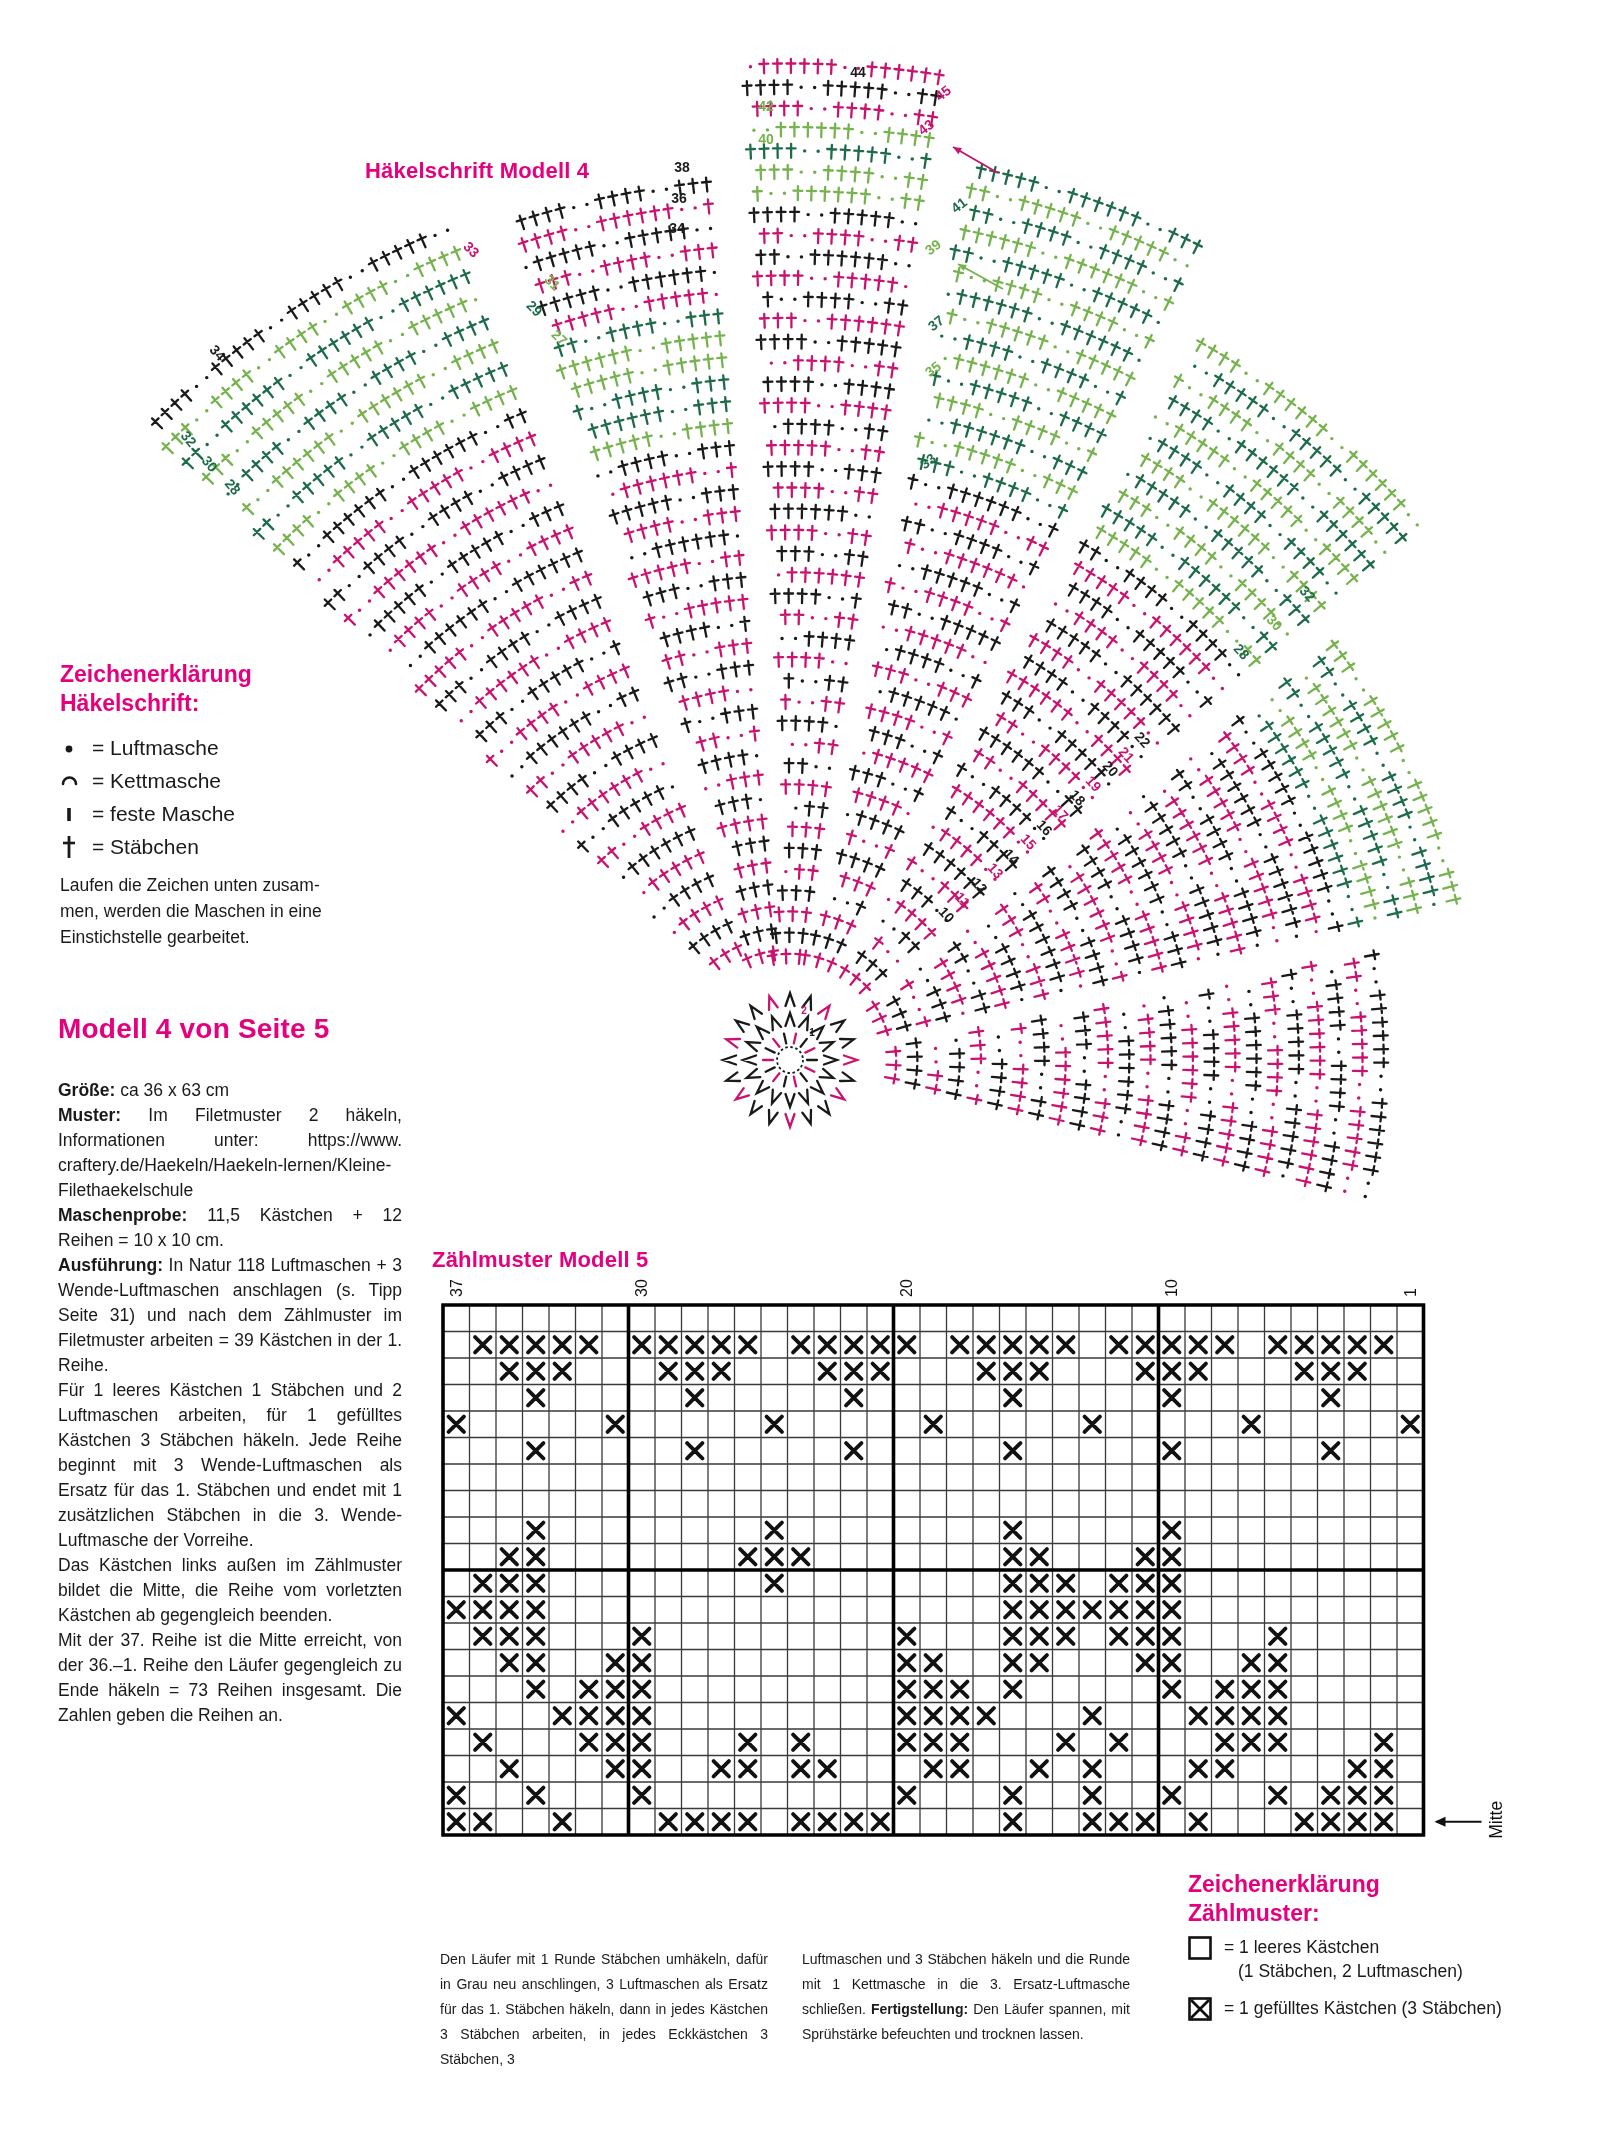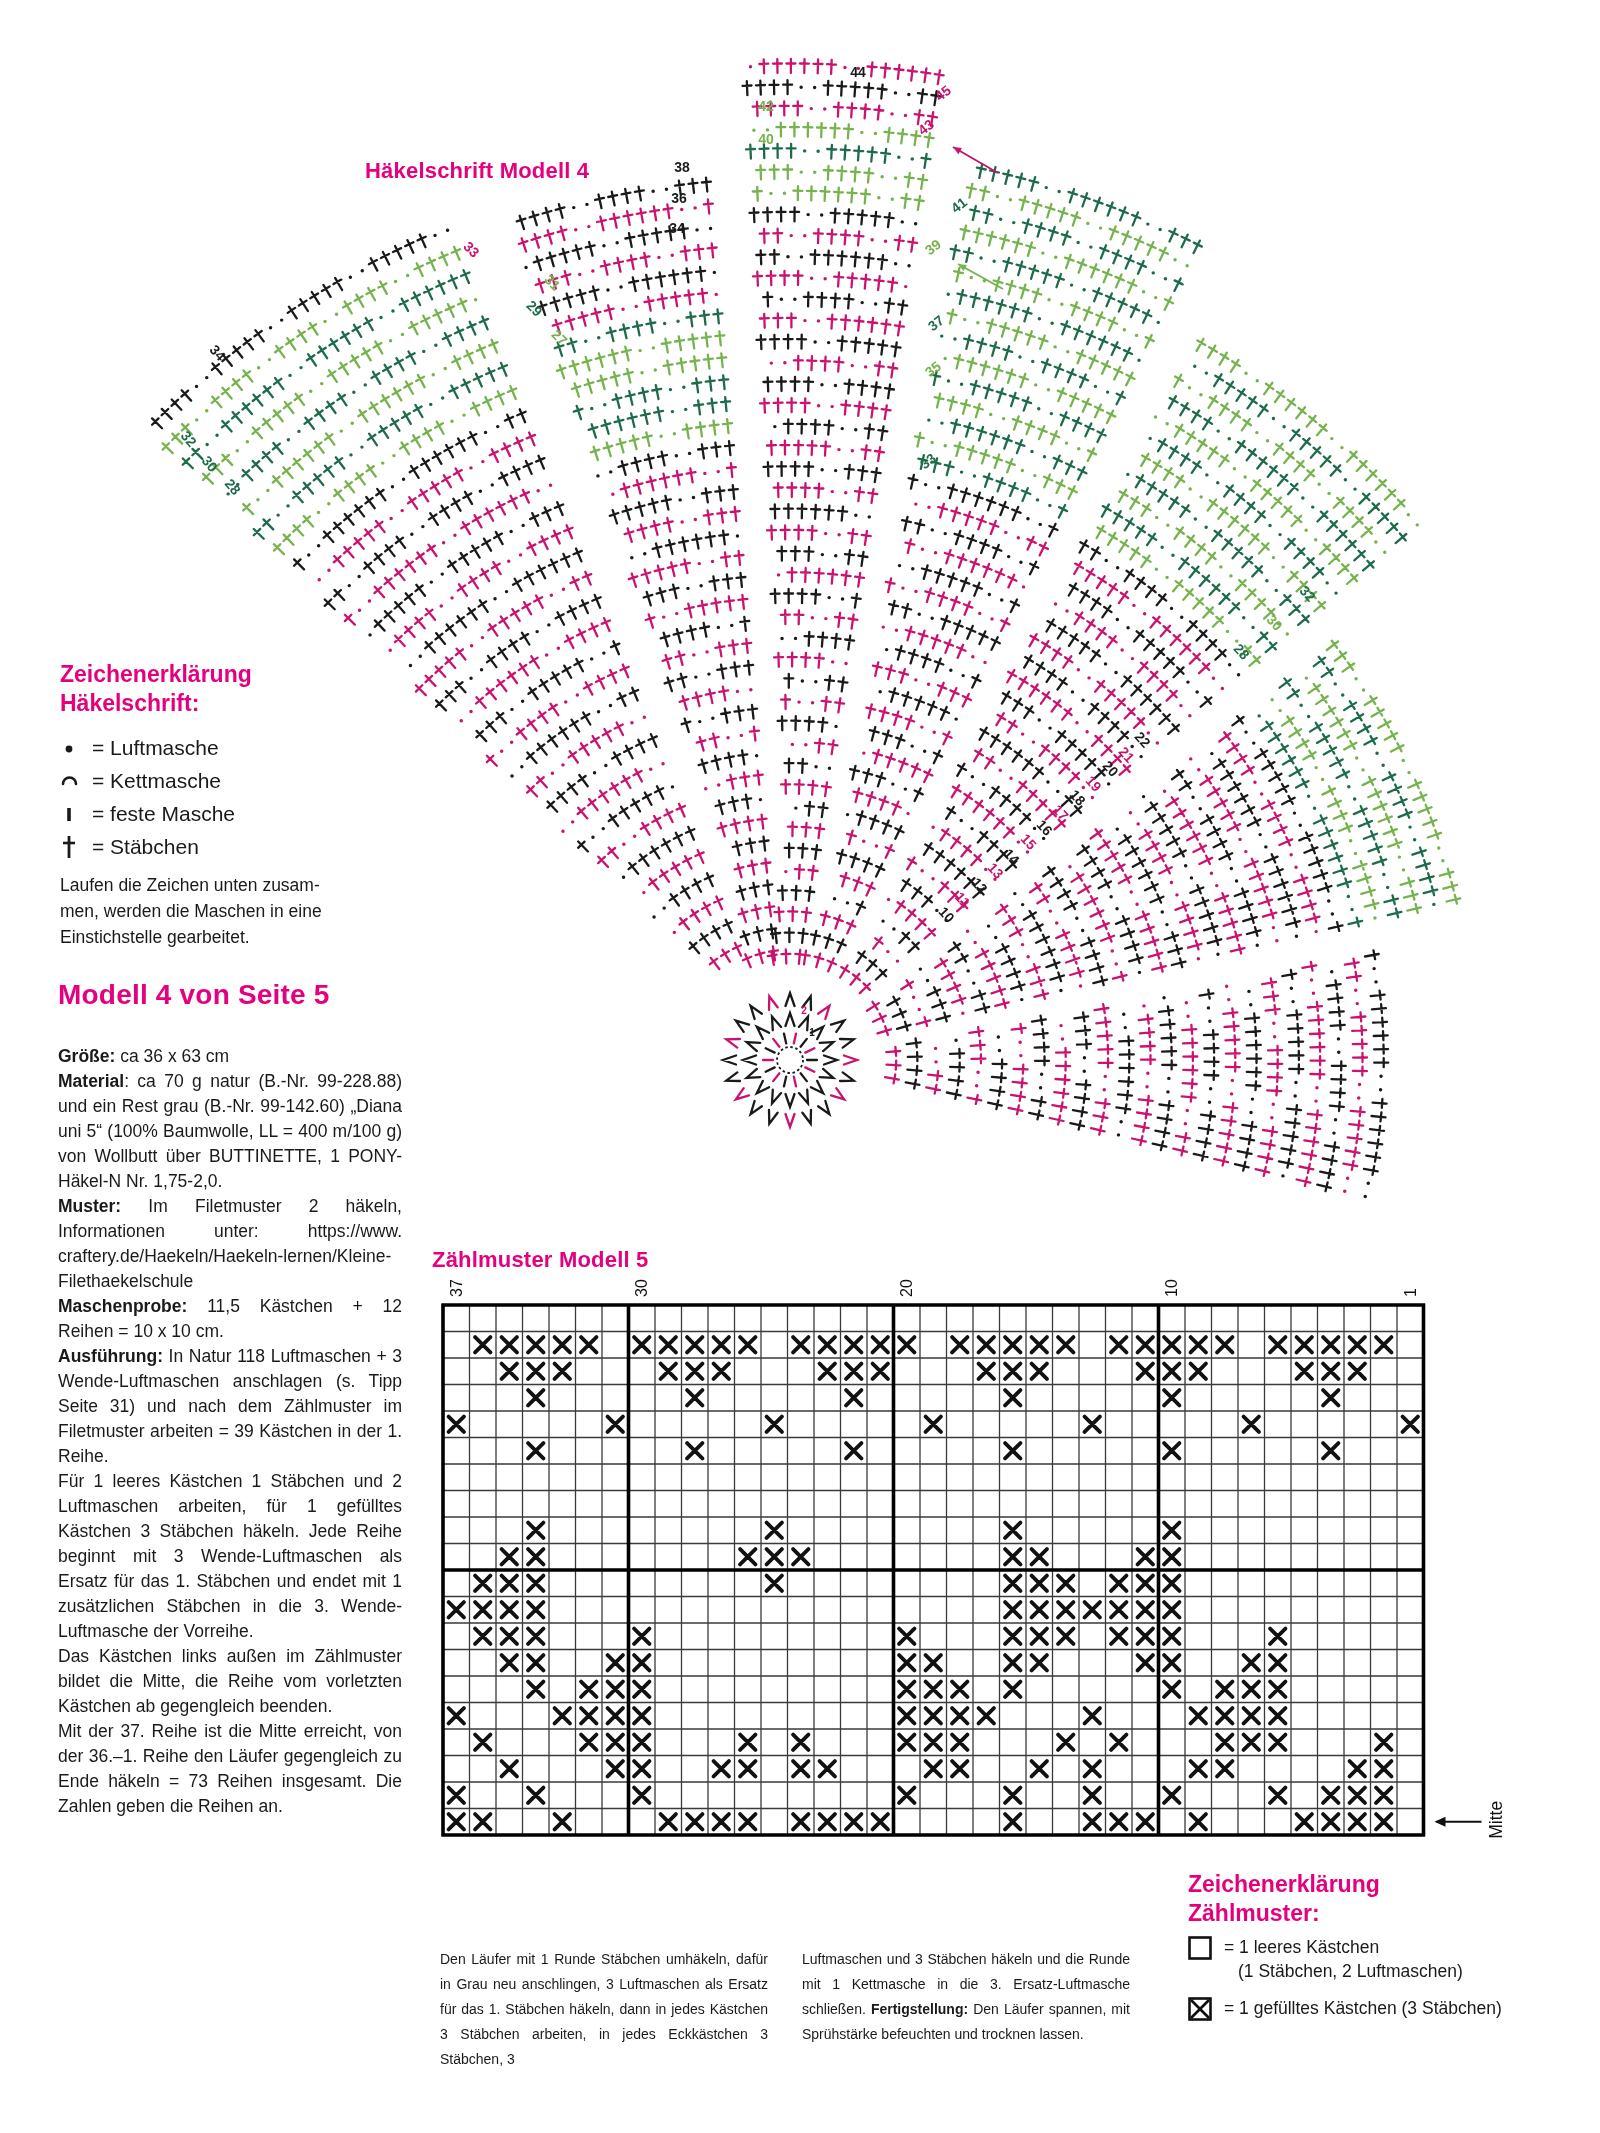--- a/index.html
+++ b/index.html
@@ -7,21 +7,21 @@
         font-family:"Liberation Sans",sans-serif;color:#1a1a1a;overflow:hidden;margin:0 auto;}
   svg{display:block;}
   .fan-wrap{position:absolute;left:0;top:0;width:1500px;height:1210px;}
   .fan-title{position:absolute;left:365px;top:158px;font-size:22px;font-weight:bold;color:#e5007d;letter-spacing:.2px;}
   .leg1{position:absolute;left:60px;top:660px;width:318px;}
   .leg1 h3,.leg2 h3{font-size:23px;line-height:29px;font-weight:bold;color:#e5007d;margin:0;}
   .leg1-items{margin-top:13px;}
   .leg1-item{display:flex;align-items:center;height:33px;font-size:21px;}
   .leg1-item .ic{width:32px;flex:none;display:flex;align-items:center;}
   .leg1-note{margin-top:9px;font-size:17.5px;line-height:26px;white-space:pre-line;}
-  .art{position:absolute;left:58px;top:980px;width:344px;}
+  .art{position:absolute;left:58px;top:1014px;width:344px;}
   .art h2{font-size:28px;line-height:30px;color:#e5007d;margin:0 0 34px 0;letter-spacing:.2px;}
   .para{font-size:17.5px;line-height:25px;text-align:justify;hyphens:auto;-webkit-hyphens:auto;}
   .zm-title{position:absolute;left:432px;top:1218px;font-size:22px;font-weight:bold;color:#e5007d;letter-spacing:.2px;margin-top:29px;}
   .zm{position:absolute;left:425px;top:1250px;}
   .bcol{position:absolute;top:1947px;width:328px;font-size:14px;line-height:25px;text-align:justify;hyphens:auto;-webkit-hyphens:auto;}
   #bcol1{left:440px;}
   #bcol2{left:802px;}
   .leg2{position:absolute;left:1188px;top:1870px;width:380px;}
   .leg2-items{margin-top:7px;}
   .leg2-item{display:flex;align-items:flex-start;margin-bottom:13px;font-size:17.5px;line-height:24px;}
@@ -130,21 +130,20 @@
       </div>
     <div class="leg1-note">Laufen die Zeichen unten zusam-
 men, werden die Maschen in eine
 Einstichstelle gearbeitet.</div>
   </div>
 
   <div class="art">
     <h2>Modell 4 von Seite 5</h2>
     <div id="artbody">
         <div class="para"><span class="b">Größe:</span><span> ca 36 x 63 cm</span></div>
-        <div class="para"><span class="b">Material</span><span>: ca 70 g natur (B.-Nr. 99-228.88) und ein Rest grau (B.-Nr. 99-142.60) „Diana uni 5“ (100% Baumwolle, LL = 400 m/100 g) von Wollbutt über BUTTINETTE, 1 PONY-Häkel-N Nr. 1,75-2,0.</span></div>
         <div class="para"><span class="b">Muster:</span><span> Im Filetmuster 2 häkeln, Informationen unter: https://www. craftery.de/Haekeln/Haekeln-lernen/Kleine-Filethaekelschule</span></div>
         <div class="para"><span class="b">Maschenprobe:</span><span> 11,5 Kästchen + 12 Reihen = 10 x 10 cm.</span></div>
         <div class="para"><span class="b">Ausführung:</span><span> In Natur 118 Luftmaschen + 3 Wende-Luftmaschen anschlagen (s. Tipp Seite 31) und nach dem Zählmuster im Filetmuster arbeiten = 39 Kästchen in der 1. Reihe.</span></div>
         <div class="para"><span>Für 1 leeres Kästchen 1 Stäbchen und 2 Luftmaschen arbeiten, für 1 gefülltes Kästchen 3 Stäbchen häkeln. Jede Reihe beginnt mit 3 Wende-Luftmaschen als Ersatz für das 1. Stäbchen und endet mit 1 zusätzlichen Stäbchen in die 3. Wende-Luftmasche der Vorreihe.</span></div>
         <div class="para"><span>Das Kästchen links außen im Zählmuster bildet die Mitte, die Reihe vom vorletzten Kästchen ab gegengleich beenden.</span></div>
         <div class="para"><span>Mit der 37. Reihe ist die Mitte erreicht, von der 36.–1. Reihe den Läufer gegengleich zu Ende häkeln = 73 Reihen insgesamt. Die Zahlen geben die Reihen an.</span></div>
       </div>
   </div>
 
   <div class="zm-title">Zählmuster Modell 5</div>

